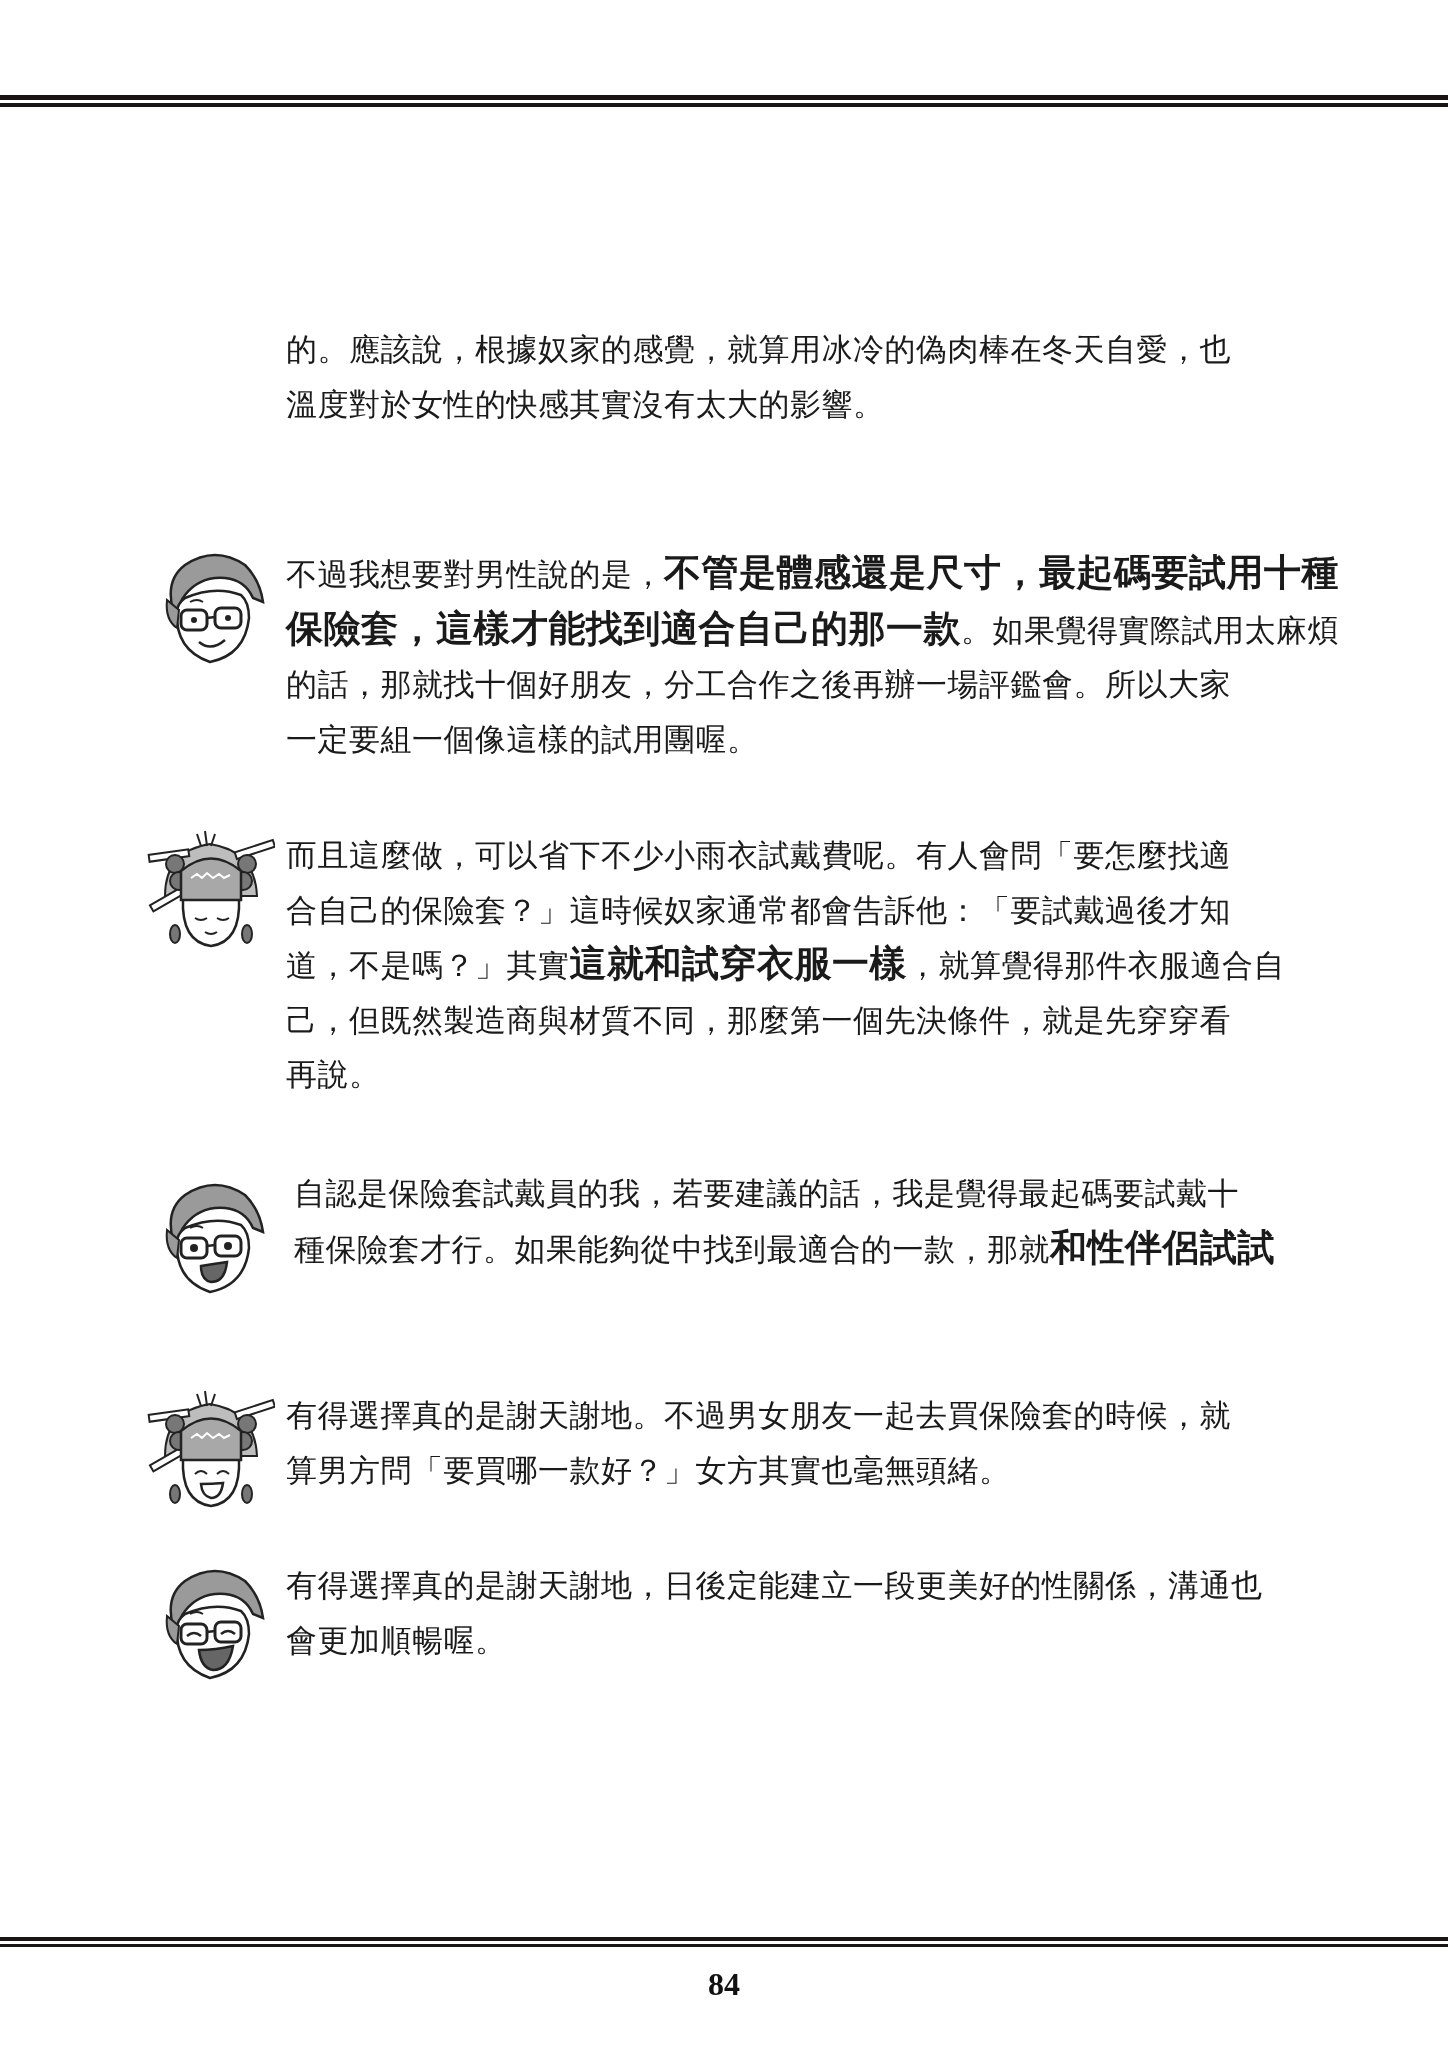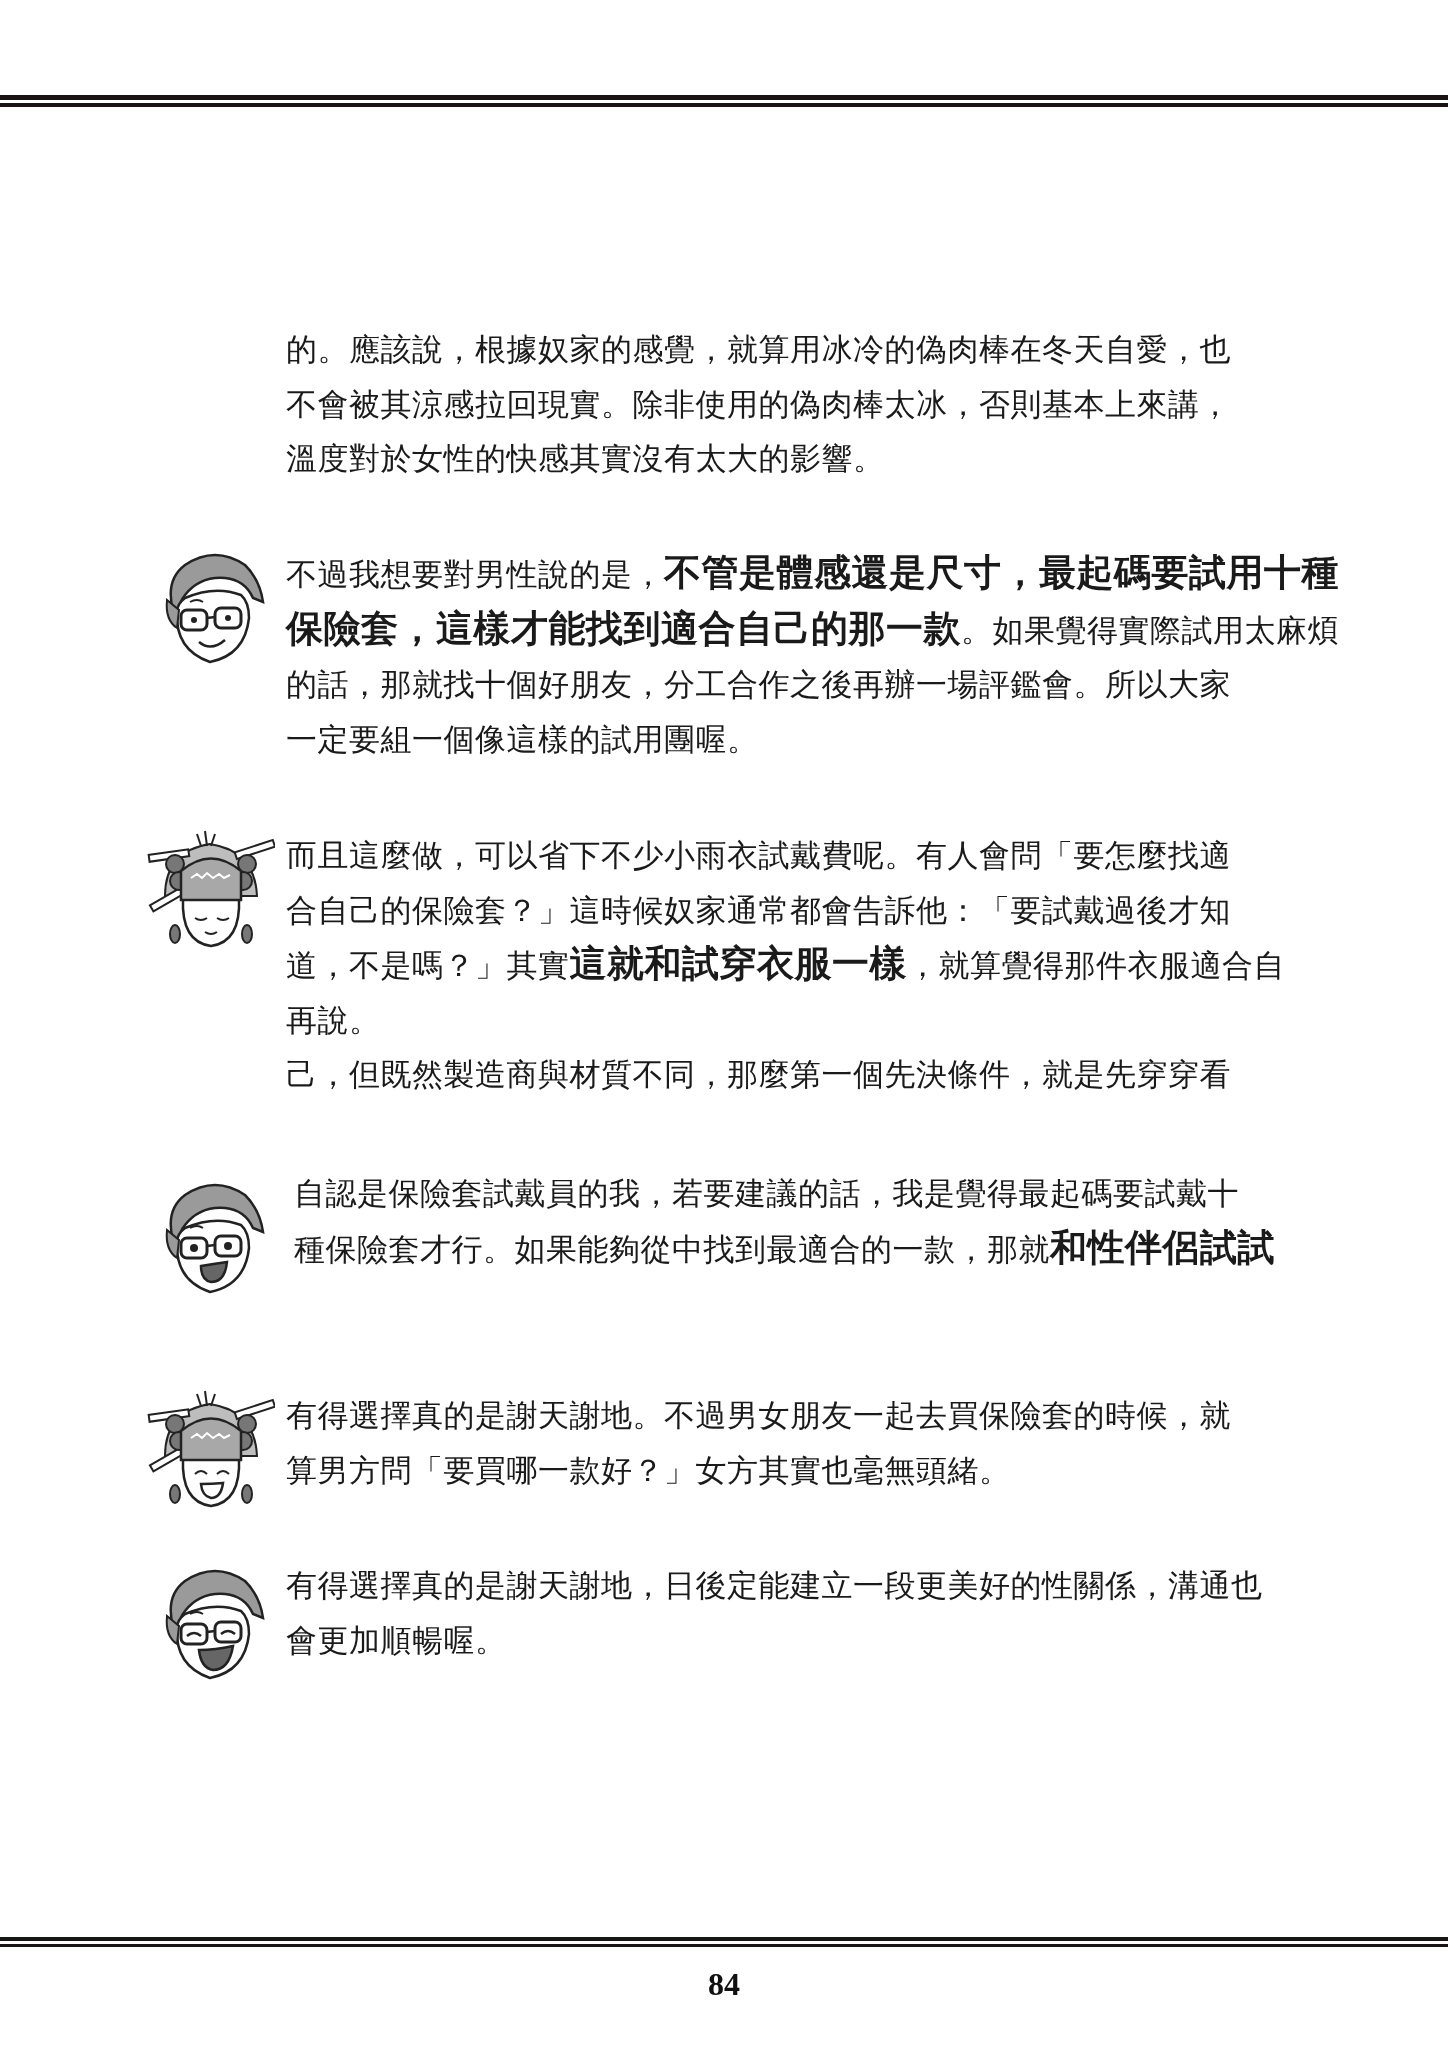--- a/index.html
+++ b/index.html
@@ -22,21 +22,20 @@
                  font-family: "Liberation Serif", "DejaVu Serif", serif; font-weight: bold; font-size: 32px; color: #111; }
 </style>
 </head>
 <body>
 
 <div class="rule top-thick"></div>
 <div class="rule top-thin"></div>
 
 <div class="para" style="top:322px;">
     <span class="line"><span>的。應該說，根據奴家的感覺，就算用冰冷的偽肉棒在冬天自愛，也</span></span>
-    <span class="line"><span>不會被其涼感拉回現實。除非使用的偽肉棒太冰，否則基本上來講，</span></span>
     <span class="line"><span>溫度對於女性的快感其實沒有太大的影響。</span></span>
   </div>
 
 <svg class="avatar" style="top:540px;" viewBox="0 0 130 130">
   <path d="M28 70 Q20 40 40 25 Q70 5 100 25 Q115 40 118 62 L108 58 Q100 40 80 38 Q55 36 40 55 Q34 62 32 75 Z" fill="#9a9a9a" stroke="#222" stroke-width="2.5"></path>
   <path d="M32 72 Q30 110 65 122 Q100 115 104 78 Q104 62 96 55 Q70 45 40 58 Q32 64 32 72 Z" fill="#fff" stroke="#222" stroke-width="2.5"></path>
   <path d="M22 60 Q20 80 32 88 L34 70 Z" fill="#9a9a9a" stroke="#222" stroke-width="2"></path>
   <rect x="36" y="70" width="26" height="20" rx="6" fill="none" stroke="#222" stroke-width="3"></rect>
   <rect x="70" y="68" width="26" height="20" rx="6" fill="none" stroke="#222" stroke-width="3"></rect>
   <line x1="62" y1="78" x2="70" y2="77" stroke="#222" stroke-width="2.5"></line>
@@ -72,22 +71,22 @@
   <path d="M50 92 Q56 96 62 92" fill="none" stroke="#222" stroke-width="2"></path>
   <path d="M72 92 Q78 96 84 92" fill="none" stroke="#222" stroke-width="2"></path>
   <path d="M60 106 Q66 110 72 106" fill="none" stroke="#222" stroke-width="2"></path>
   <ellipse cx="30" cy="108" rx="5" ry="9" fill="#777" stroke="#222" stroke-width="2"></ellipse>
   <ellipse cx="102" cy="108" rx="5" ry="9" fill="#777" stroke="#222" stroke-width="2"></ellipse>
 </svg>
 <div class="para" style="top:828px;">
     <span class="line"><span>而且這麼做，可以省下不少小雨衣試戴費呢。有人會問「要怎麼找適</span></span>
     <span class="line"><span>合自己的保險套？」這時候奴家通常都會告訴他：「要試戴過後才知</span></span>
     <span class="line"><span>道，不是嗎？」其實</span><b>這就和試穿衣服一樣</b><span>，就算覺得那件衣服適合自</span></span>
+    <span class="line"><span>己，但既然製造商與材質不同，那麼第一個先決條件，就是先穿穿看</span></span>
     <span class="line"><span>再說。</span></span>
-    <span class="line"><span>己，但既然製造商與材質不同，那麼第一個先決條件，就是先穿穿看</span></span>
   </div>
 
 <svg class="avatar" style="top:1170px;" viewBox="0 0 130 130">
   <path d="M28 70 Q20 40 40 25 Q70 5 100 25 Q115 40 118 62 L108 58 Q100 40 80 38 Q55 36 40 55 Q34 62 32 75 Z" fill="#9a9a9a" stroke="#222" stroke-width="2.5"></path>
   <path d="M32 72 Q30 110 65 122 Q100 115 104 78 Q104 62 96 55 Q70 45 40 58 Q32 64 32 72 Z" fill="#fff" stroke="#222" stroke-width="2.5"></path>
   <path d="M22 60 Q20 80 32 88 L34 70 Z" fill="#9a9a9a" stroke="#222" stroke-width="2"></path>
   <rect x="36" y="68" width="26" height="20" rx="6" fill="none" stroke="#222" stroke-width="3"></rect>
   <rect x="70" y="66" width="26" height="20" rx="6" fill="none" stroke="#222" stroke-width="3"></rect>
   <line x1="62" y1="76" x2="70" y2="75" stroke="#222" stroke-width="2.5"></line>
   <circle cx="49" cy="78" r="4" fill="#222"></circle>

